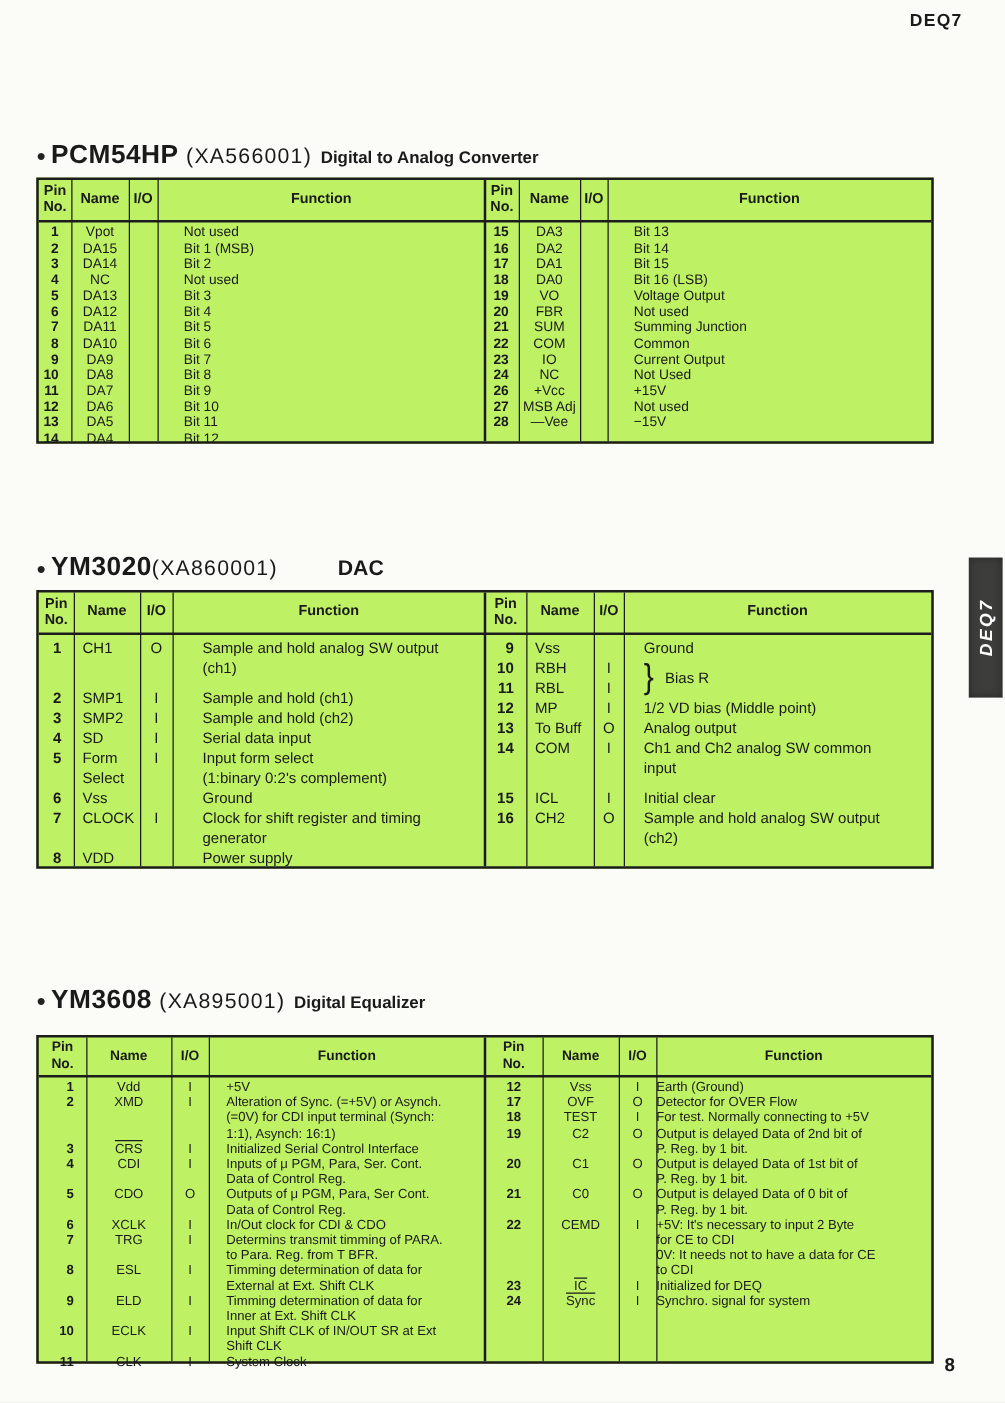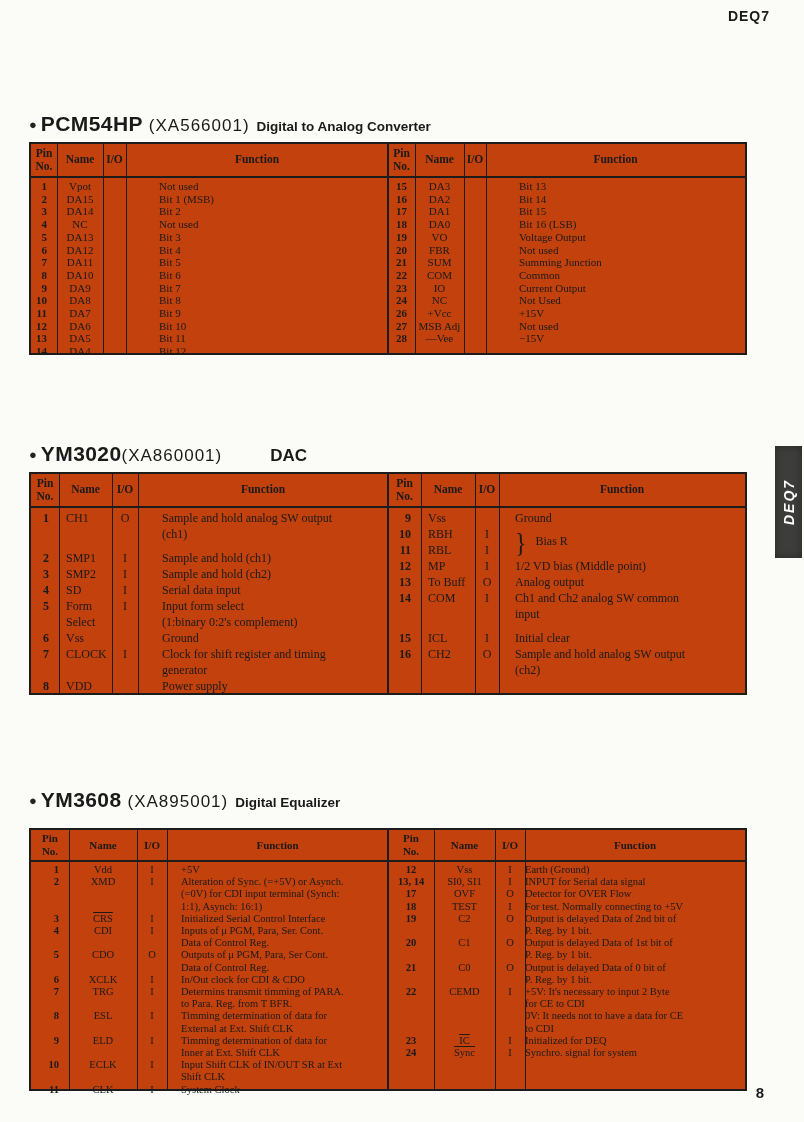--- a/index.html
+++ b/index.html
@@ -33,21 +33,21 @@
   .title{margin:0 0 6px 0;display:flex;align-items:baseline;white-space:nowrap;}
   .s2 .title{margin-bottom:16px;}
   .bullet{font-size:13px;margin-right:4px;align-self:center;color:#222;}
   .chip{font-weight:bold;font-size:21px;letter-spacing:.4px;}
   .code{font-size:17px;font-weight:400;margin-left:6px;letter-spacing:1px;}
   .s1 .code{margin-left:0;}
   .desc{font-size:13.5px;font-weight:bold;margin-left:7px;}
   .s1 .desc{font-size:17px;margin-left:48px;}
   .pin-table{
     position:relative;border:2px solid #1c1c1c;width:714px;
-    display:flex;align-items:flex-start;background:#c2410c;font-family:Liberation Serif, serif;
+    display:flex;align-items:flex-start;background:#bef264;
   }
   .s0 .pin-table{height:209px;}
   .s1 .pin-table{height:219px;}
   .s2 .pin-table{height:259px;}
   table{border-collapse:collapse;table-layout:fixed;width:357px;align-self:flex-start;}
   th,td{padding:0;vertical-align:top;}
   th{font-weight:bold;text-align:center;vertical-align:middle;white-space:pre-line;line-height:1.15;}
   .s0 th,.s1 th{height:32px;font-size:11.5px;}
   .s2 th{height:30px;font-size:11px;}
   .s0 tbody td{font-size:11px;line-height:12.7px;}
@@ -55,21 +55,21 @@
   .s2 tbody td{font-size:10.5px;line-height:12.2px;}
   tbody tr:first-child td{padding-top:4px;}
   tr.gap td{padding-top:8px;}
   td.pin{font-weight:bold;text-align:right;padding-right:10px;}
   .s0 .half-right td.pin{padding-right:8px;}
   .s2 .half-right td.pin{text-align:center;padding-right:0;}
   td.name{text-align:center;white-space:pre-line;}
   .s1 td.name{text-align:left;padding-left:7px;}
   td.io{text-align:center;}
   td.func{text-align:left;white-space:pre-line;}
-  .s0 td.func{padding-left:33px;}
+  .s0 td.func{padding-left:21px;}
   .s1 .half-left td.func{padding-left:24px;}
   .s1 .half-right td.func{padding-left:16px;}
   .s2 .half-left td.func{padding-left:14px;}
   .s2 .half-right td.func{}
   td.func.brace-cell{vertical-align:middle;padding-left:12px;}
   .brace{font-size:24px;font-weight:300;margin-right:9px;display:inline-block;transform:scaleY(1.15);vertical-align:middle;}
   .ov{text-decoration:overline;}
   .vline{position:absolute;top:0;bottom:0;width:1px;background:#1c1c1c;}
   .vline.mid{width:2px;}
   .hline{position:absolute;left:0;right:0;height:1.5px;background:#1c1c1c;}
@@ -578,26 +578,20 @@
         </tr>
           </thead>
         <tbody>
             <tr>
               <td class="pin">12</td>
               <td class="name"><span>Vss</span></td>
               <td class="io">I</td>
               <td class="func"><span>Earth (Ground)</span></td>
             </tr>
             <tr>
-              <td class="pin">13, 14</td>
-              <td class="name"><span>SI0, SI1</span></td>
-              <td class="io">I</td>
-              <td class="func"><span>INPUT for Serial data signal</span></td>
-            </tr>
-            <tr>
               <td class="pin">17</td>
               <td class="name"><span>OVF</span></td>
               <td class="io">O</td>
               <td class="func"><span>Detector for OVER Flow</span></td>
             </tr>
             <tr>
               <td class="pin">18</td>
               <td class="name"><span>TEST</span></td>
               <td class="io">I</td>
               <td class="func"><span>For test. Normally connecting to +5V</span></td>

